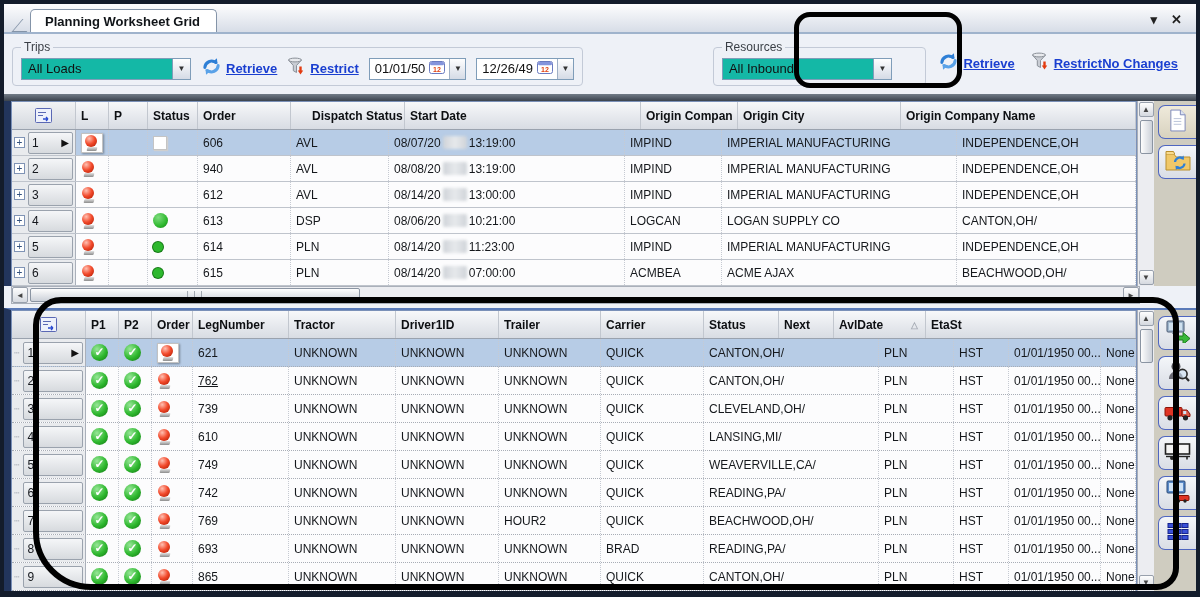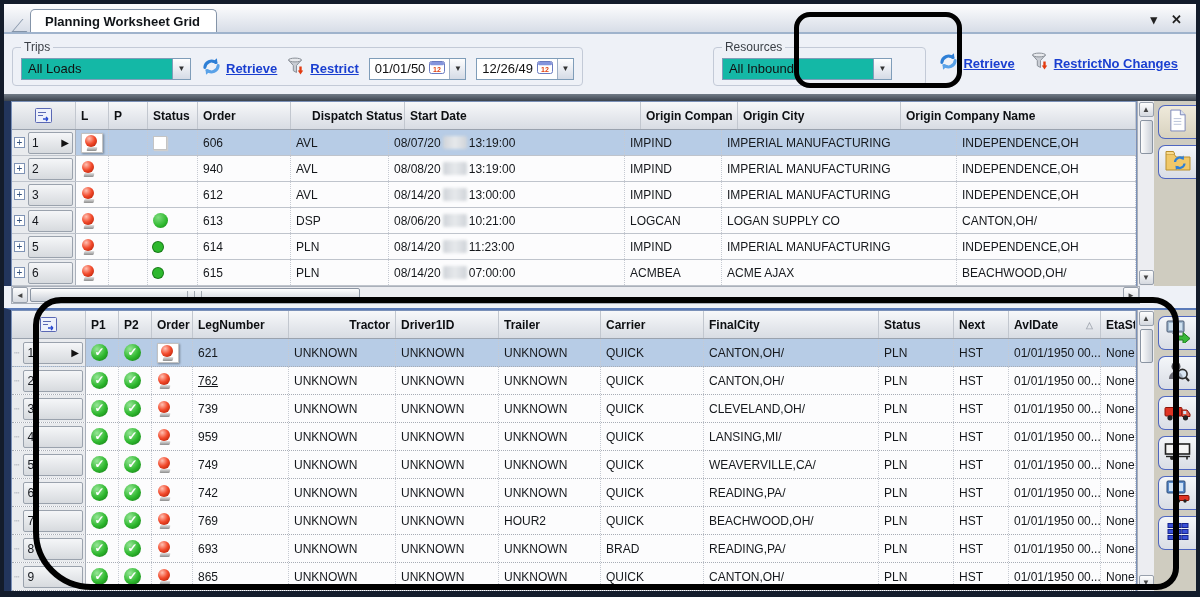--- a/index.html
+++ b/index.html
@@ -459,34 +459,31 @@
             </div>
             <div class="hcell" style="width: 33px;">
               <span>P2</span>
             </div>
             <div class="hcell" style="width: 41px;">
               <span>Order</span>
             </div>
             <div class="hcell" style="width: 96px;">
               <span>LegNumber</span>
             </div>
-            <div class="hcell" style="width: 107px; justify-content: flex-end;">
+            <div class="hcell" style="width: 107px;">
               <span>Tractor</span>
             </div>
             <div class="hcell" style="width: 103px;">
               <span>Driver1ID</span>
             </div>
             <div class="hcell" style="width: 102px;">
               <span>Trailer</span>
             </div>
             <div class="hcell" style="width: 103px;">
               <span>Carrier</span>
-            </div>
-            <div class="hcell" style="width: 175px;">
-              <span>FinalCity</span>
             </div>
             <div class="hcell" style="width: 75px;">
               <span>Status</span>
             </div>
             <div class="hcell" style="width: 55px;">
               <span>Next</span>
             </div>
             <div class="hcell" style="width: 92px;">
               <span>AvlDate</span>
               <span class="sortglyph">△</span>
@@ -601,21 +598,21 @@
               </div>
               <div class="gcell" style="width: 33px;">
                 <span class="ic-check">✓</span>
               </div>
               <div class="gcell" style="width: 41px;">
                 <span class="ic-bell">
                   <span class="ball"></span>
                   <span class="base"></span>
                 </span>
               </div>
-              <div class="gcell" style="width: 96px;">959</div>
+              <div class="gcell" style="width: 96px;">610</div>
               <div class="gcell" style="width: 107px;">UNKNOWN</div>
               <div class="gcell" style="width: 103px;">UNKNOWN</div>
               <div class="gcell" style="width: 102px;">UNKNOWN</div>
               <div class="gcell" style="width: 103px;">QUICK</div>
               <div class="gcell" style="width: 175px;">LANSING,MI/</div>
               <div class="gcell" style="width: 75px;">PLN</div>
               <div class="gcell" style="width: 55px;">HST</div>
               <div class="gcell" style="width: 92px;">01/01/1950 00...</div>
               <div class="gcell" style="flex: 1 1 0%;">None</div>
             </div>

